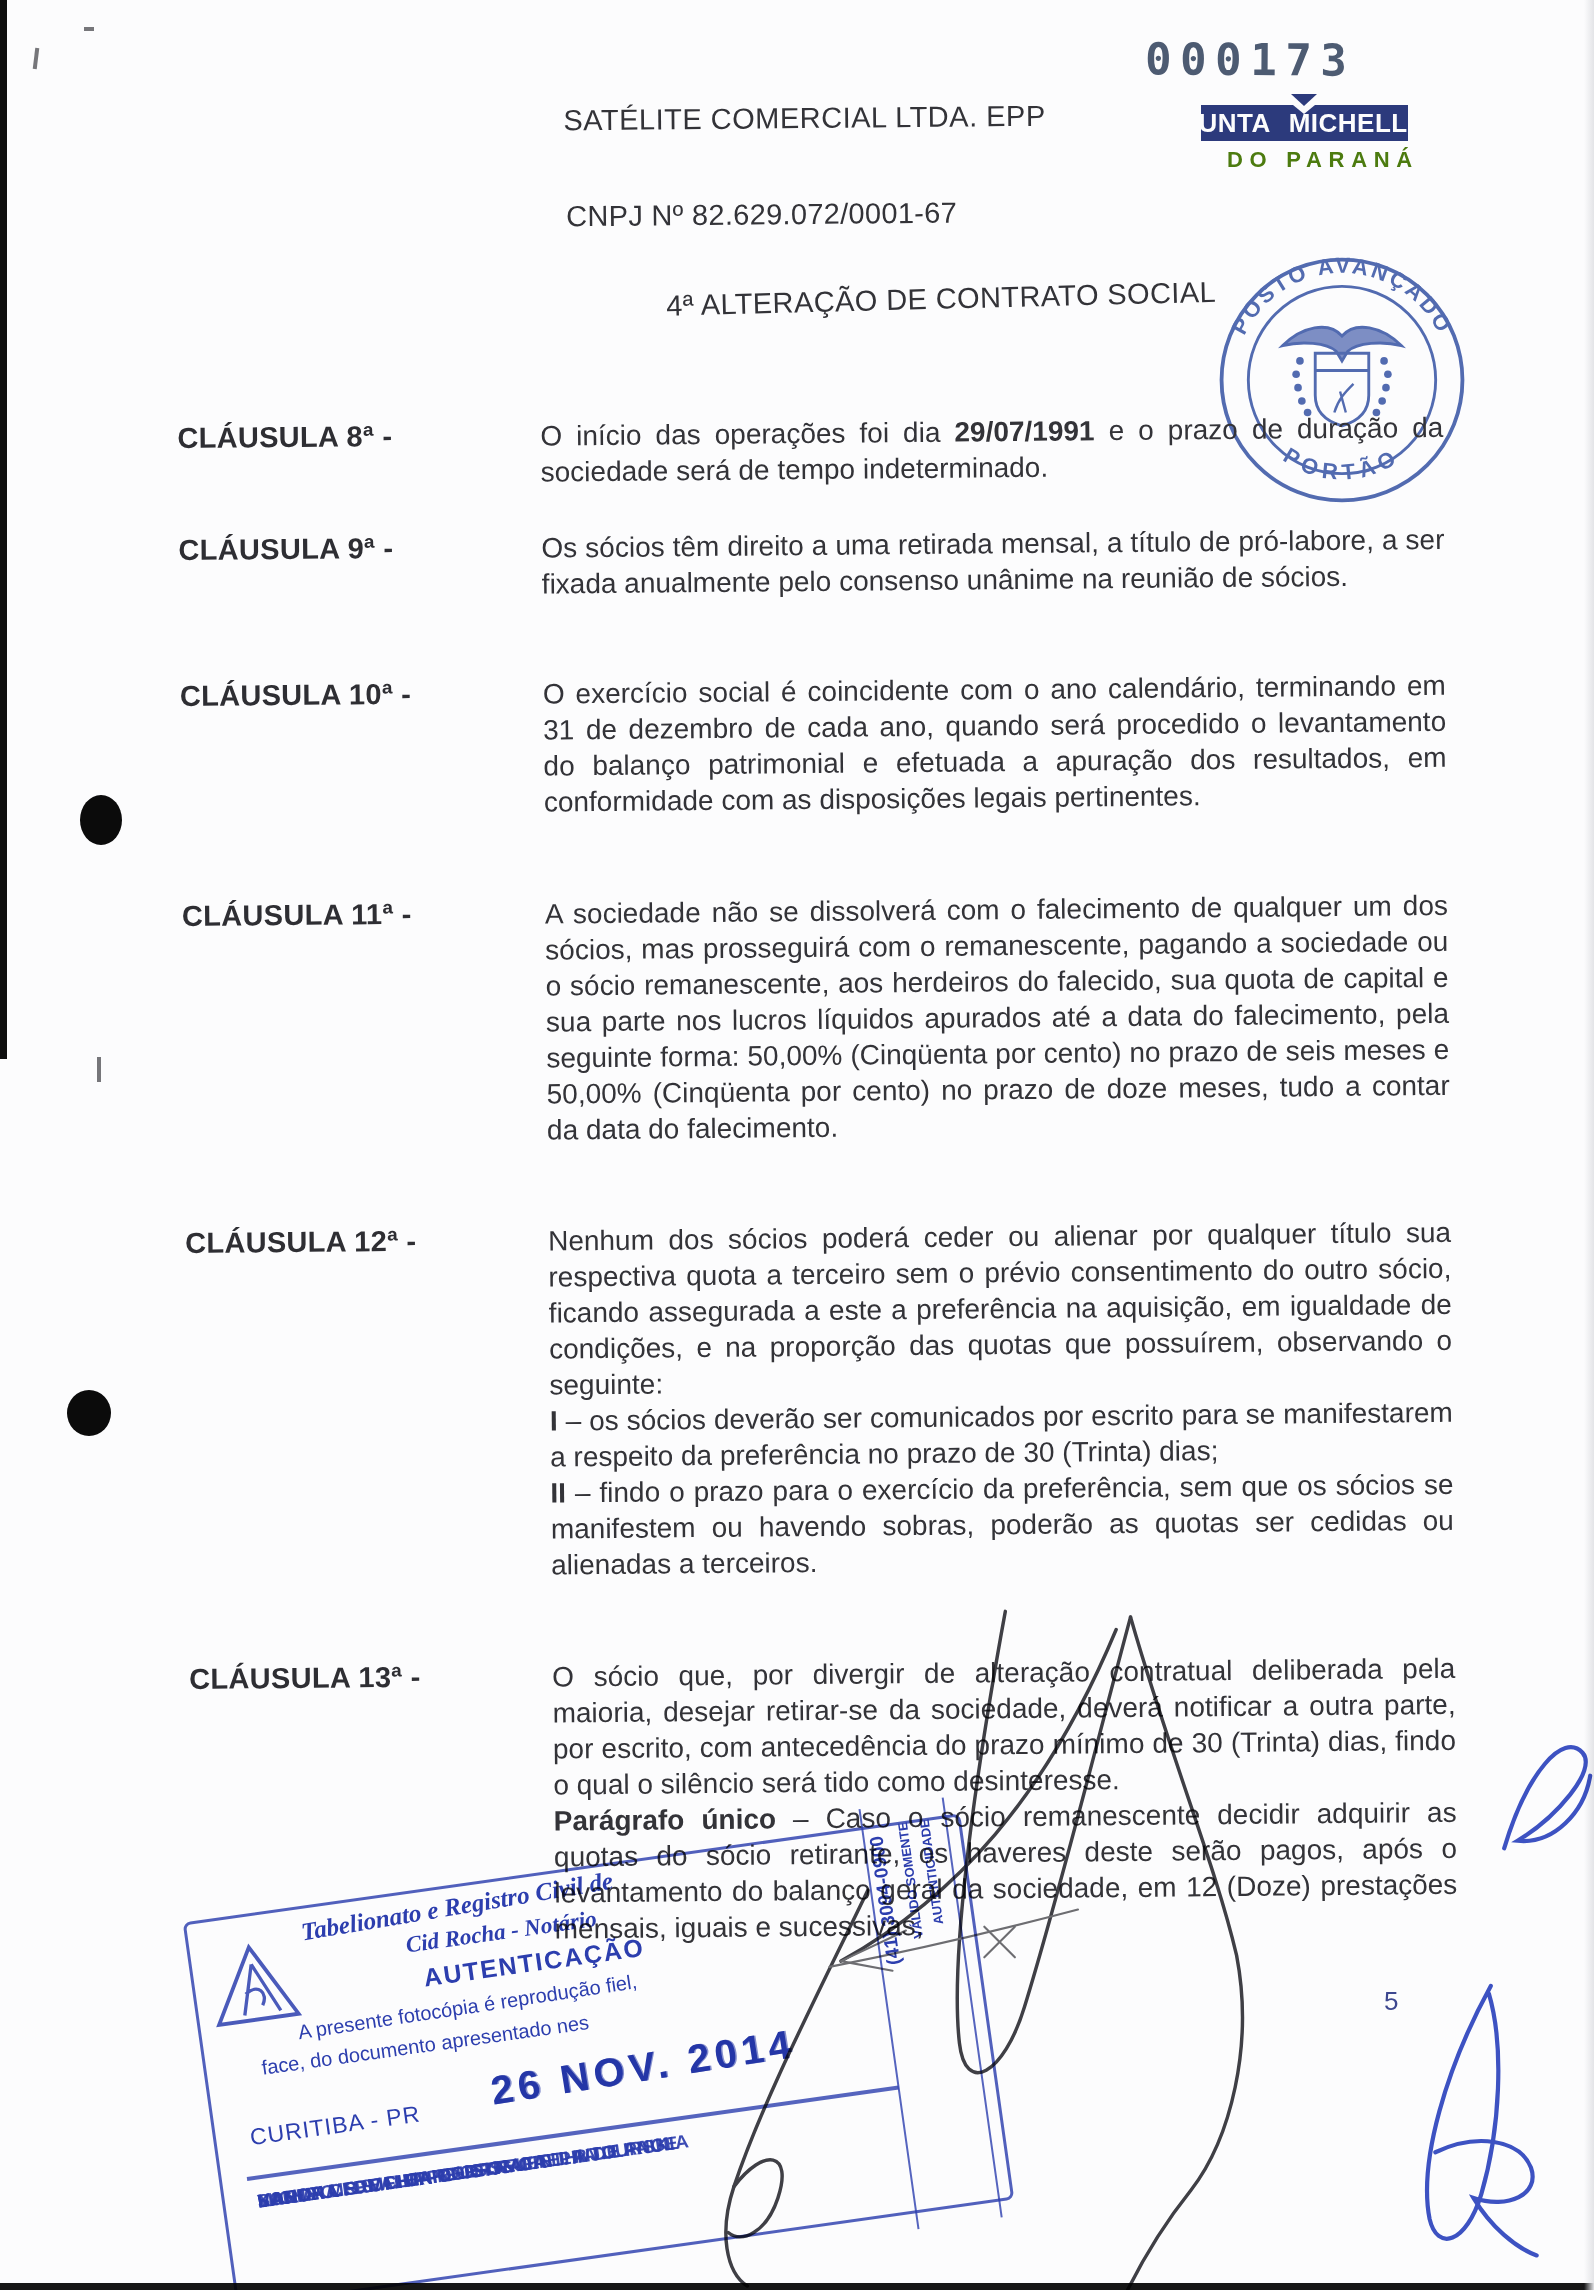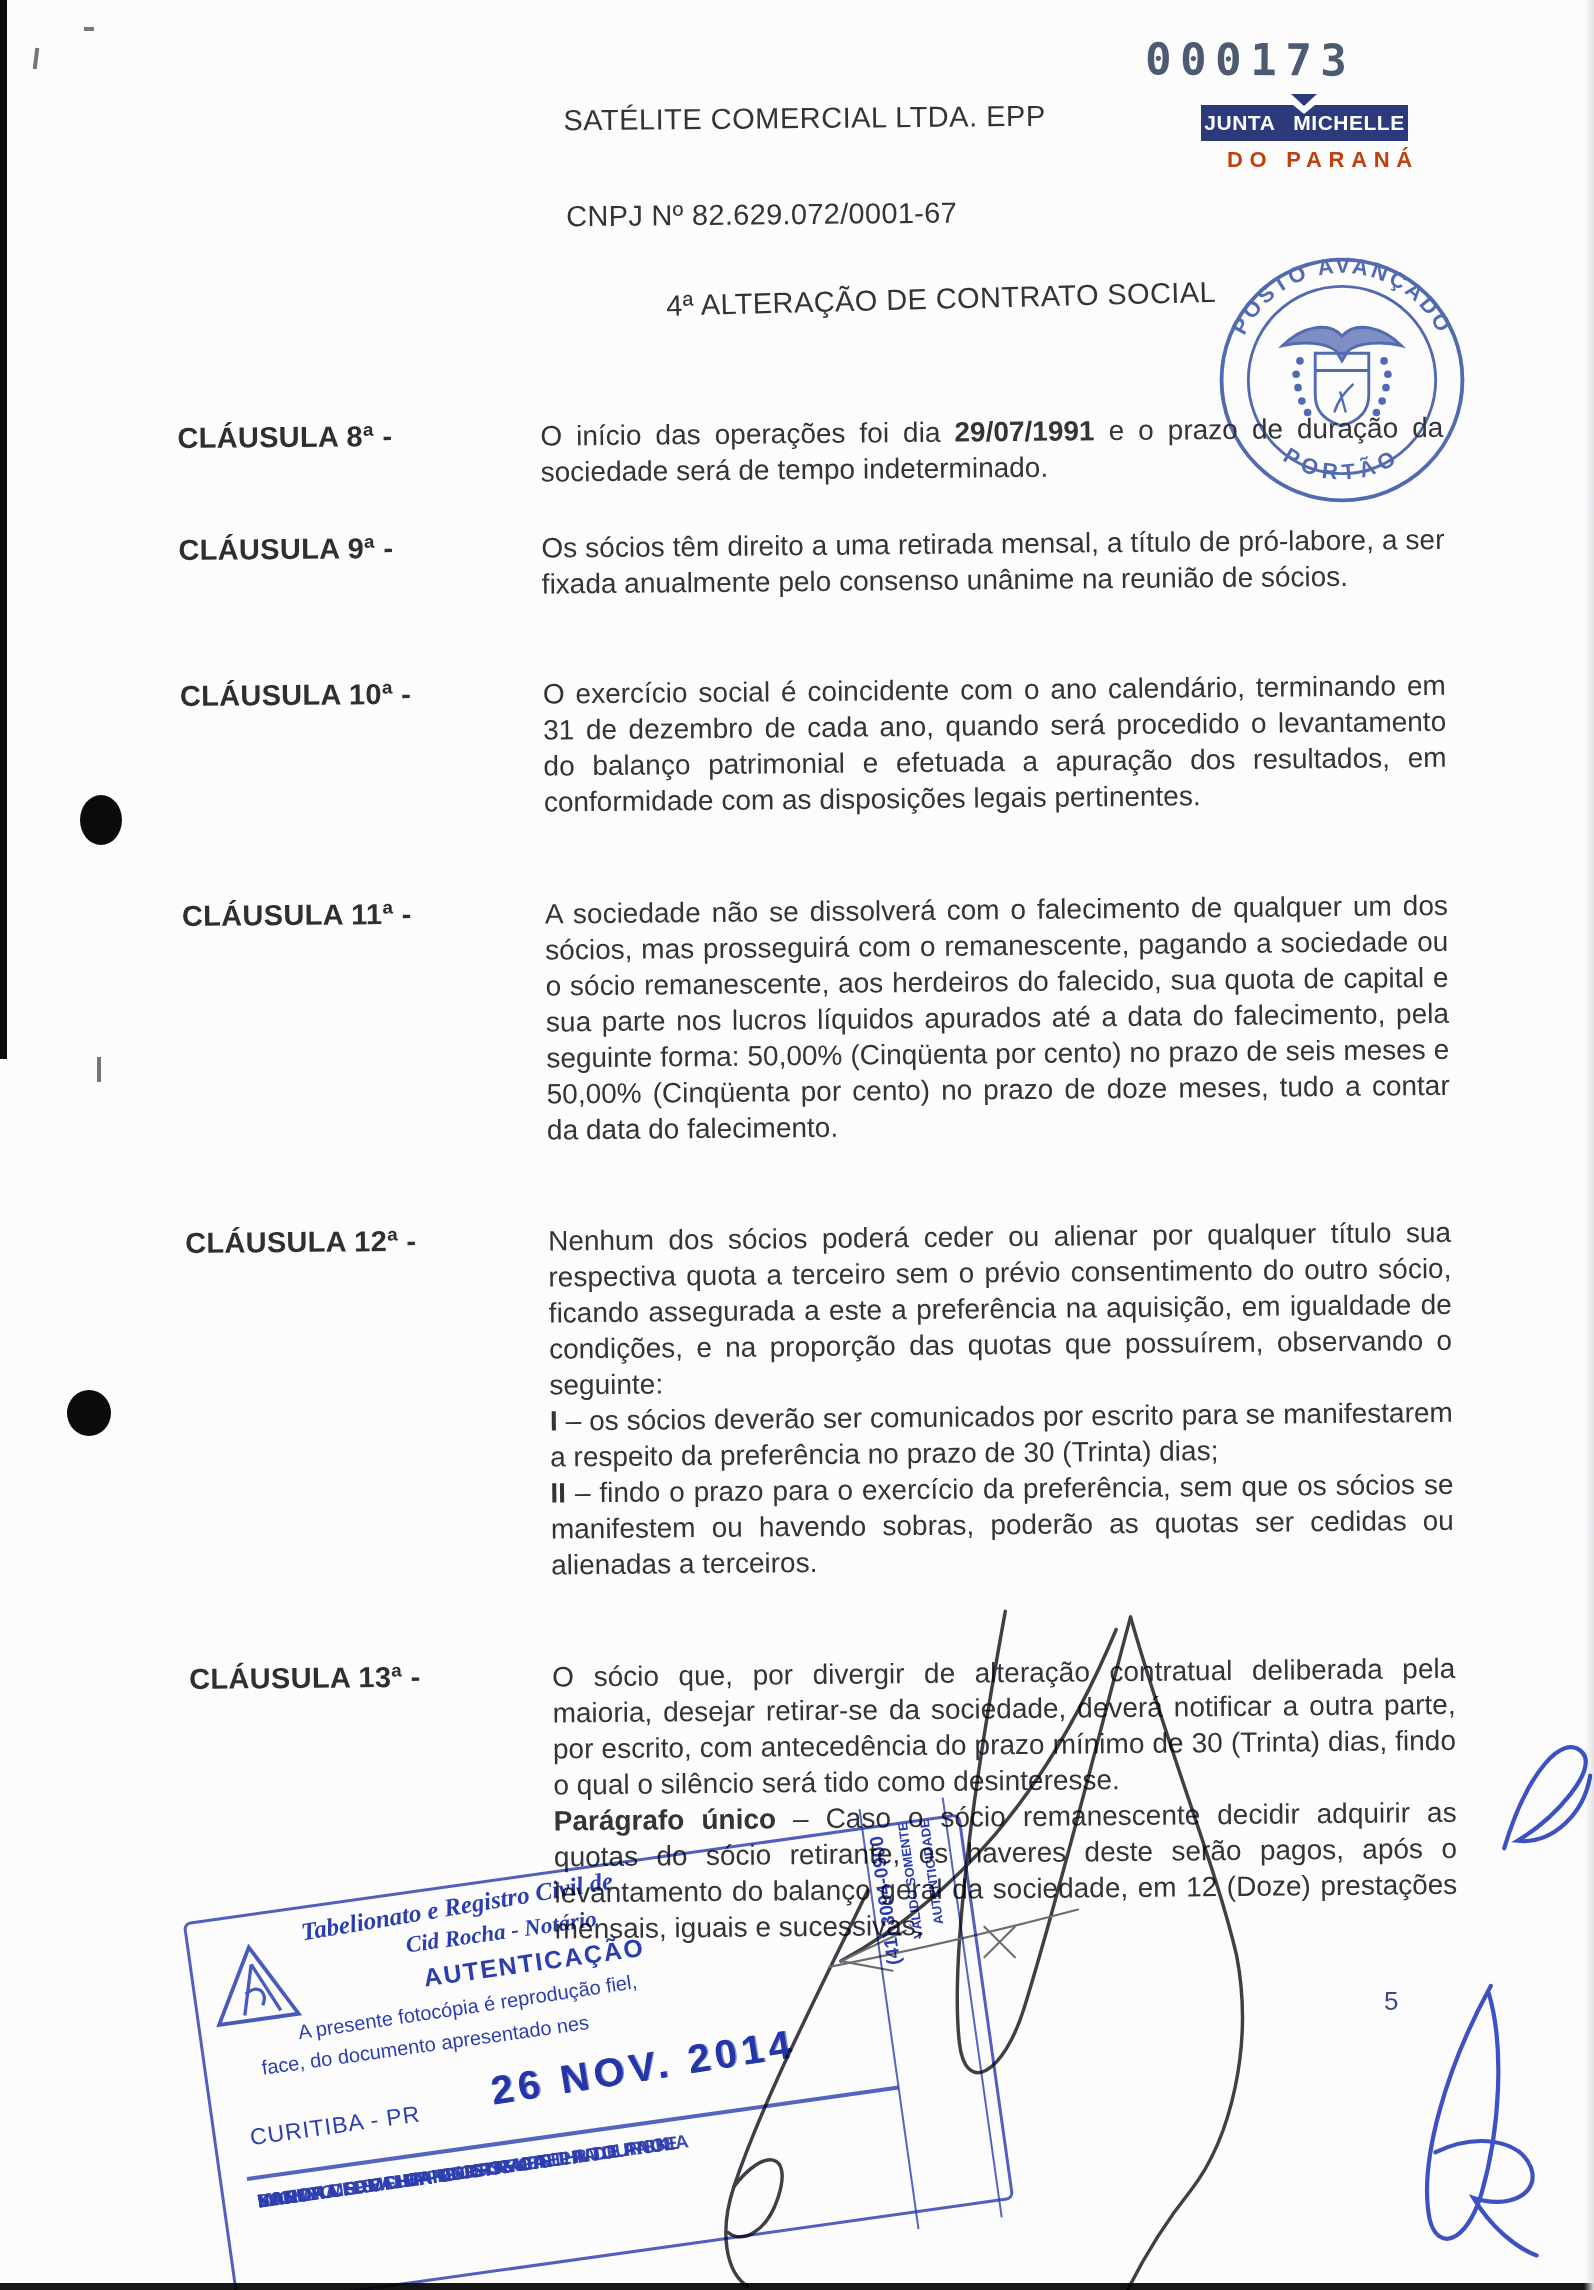--- a/index.html
+++ b/index.html
@@ -32,26 +32,26 @@
   .clause-text .b{font-weight:700;}
   .c0{top:421px;} .c1{top:533px;} .c2{top:679px;} .c3{top:899px;} .c4{top:1226px;} .c5{top:1662px;}
 
   
   .docnum{position:absolute;left:1145px;top:34px;font-family:"DejaVu Sans Mono",monospace;
     font-weight:700;font-size:44px;letter-spacing:8.6px;color:#404f68;transform:rotate(.4deg);opacity:.93;}
 
   
   .junta{position:absolute;left:1201px;top:105px;width:207px;height:36px;background:#2c3a7d;
     display:flex;align-items:center;justify-content:center;gap:18px;color:#fff;font-weight:700;
-    font-size:21px;letter-spacing:0.5px;mix-blend-mode:multiply;}
+    font-size:26px;letter-spacing:0.5px;mix-blend-mode:multiply;}
   .junta::before{content:"";position:absolute;top:0;left:50%;margin-left:-11.5px;
     border-left:11.5px solid transparent;border-right:11.5px solid transparent;border-top:9.6px solid #fcfcfd;}
   .junta::after{content:"";position:absolute;top:-11.5px;left:50%;margin-left:-13.4px;
     border-left:13.4px solid transparent;border-right:13.4px solid transparent;border-top:12.4px solid #2c3a7d;}
-  .junta-sub{position:absolute;left:1227px;top:147px;color:#c2410c;font-weight:700;font-size:22px;
+  .junta-sub{position:absolute;left:1227px;top:147px;color:#4d7c0f;font-weight:700;font-size:22px;
     letter-spacing:6.7px;mix-blend-mode:multiply;}
 
   
   .roundstamp{position:absolute;left:1212px;top:250px;mix-blend-mode:multiply;opacity:.88;}
 
   
   .notary{position:absolute;left:206px;top:1866px;width:779px;height:384px;
     border:3.8px solid rgba(44,62,176,.82);border-radius:7.6px;transform:rotate(-8deg);
     color:#2c3eb0;mix-blend-mode:multiply;}
   .notary *{position:absolute;}

